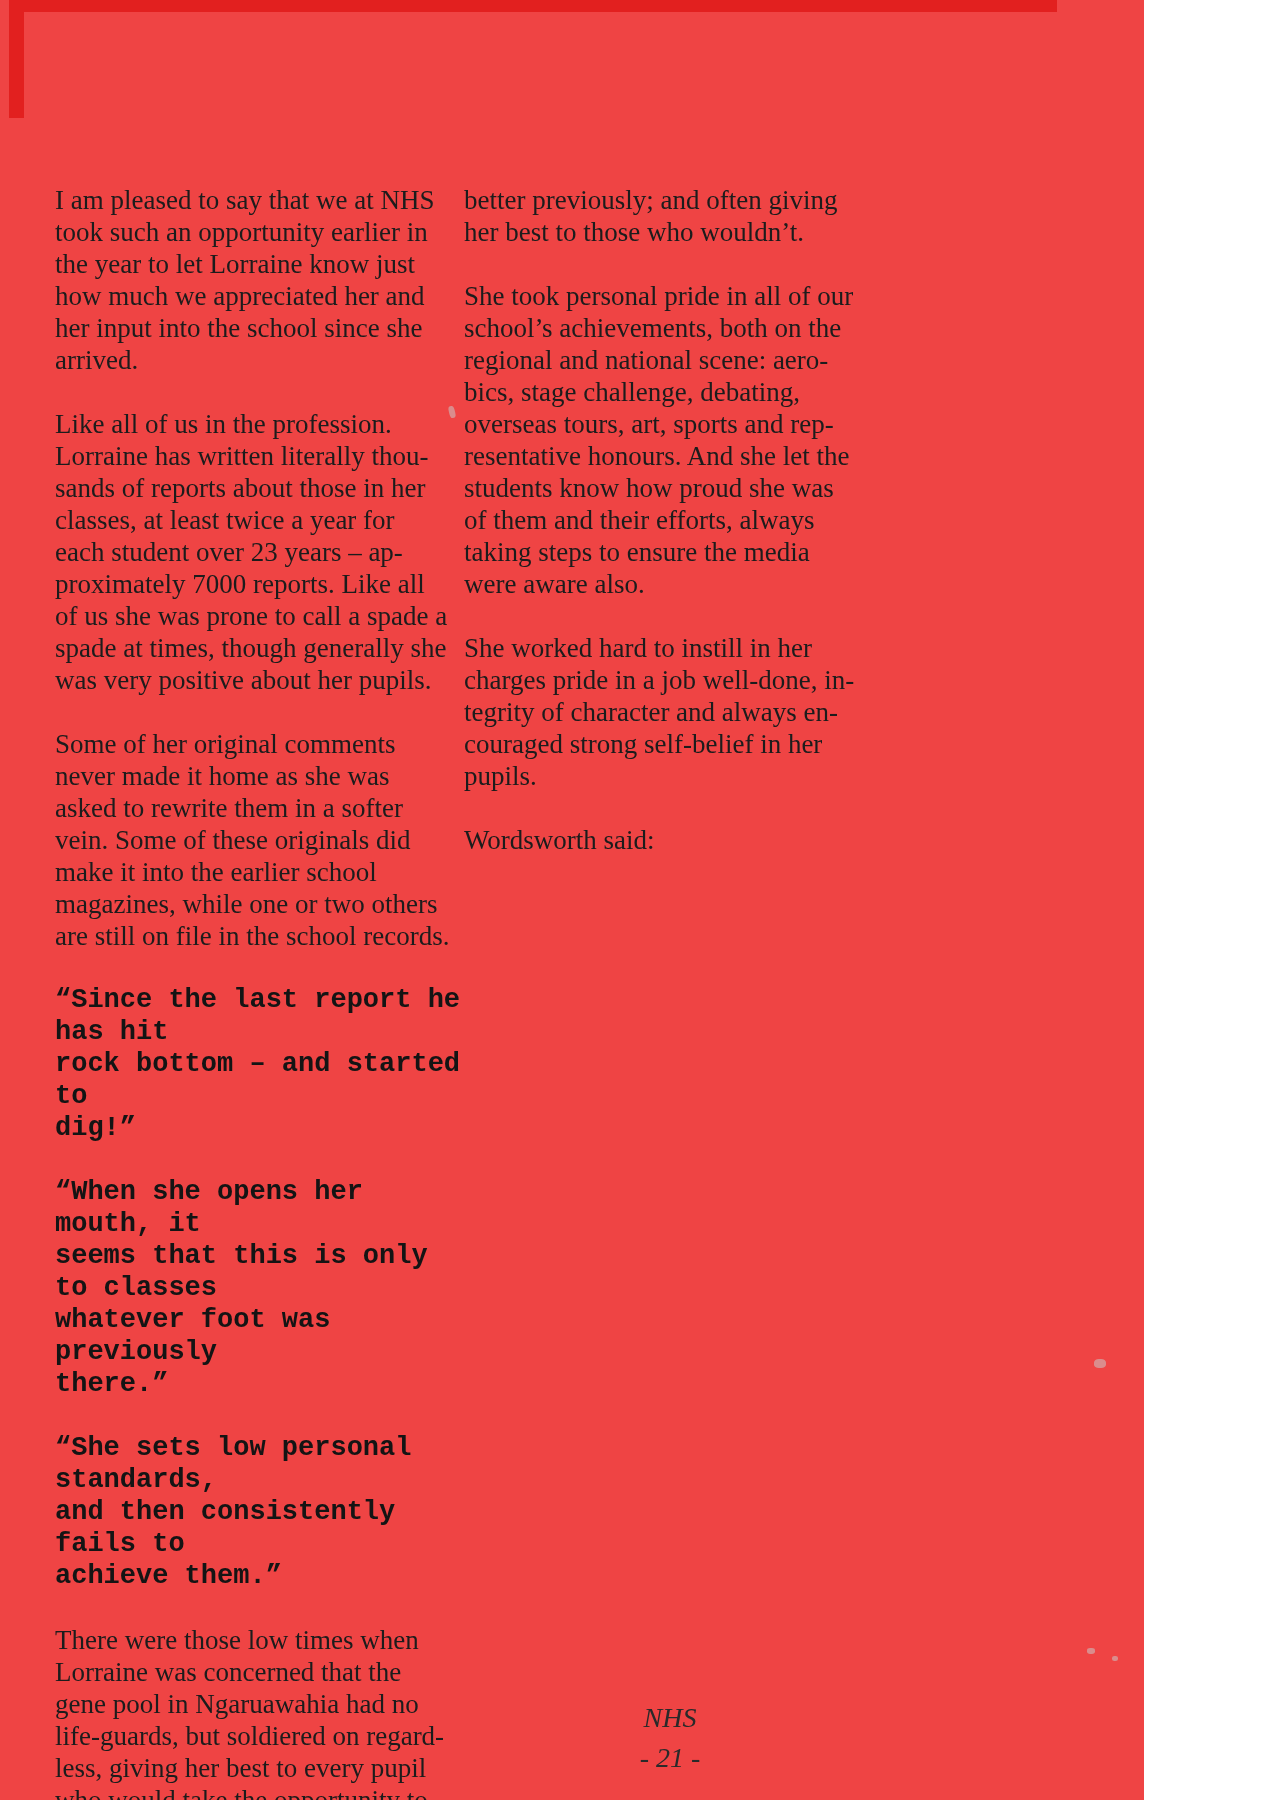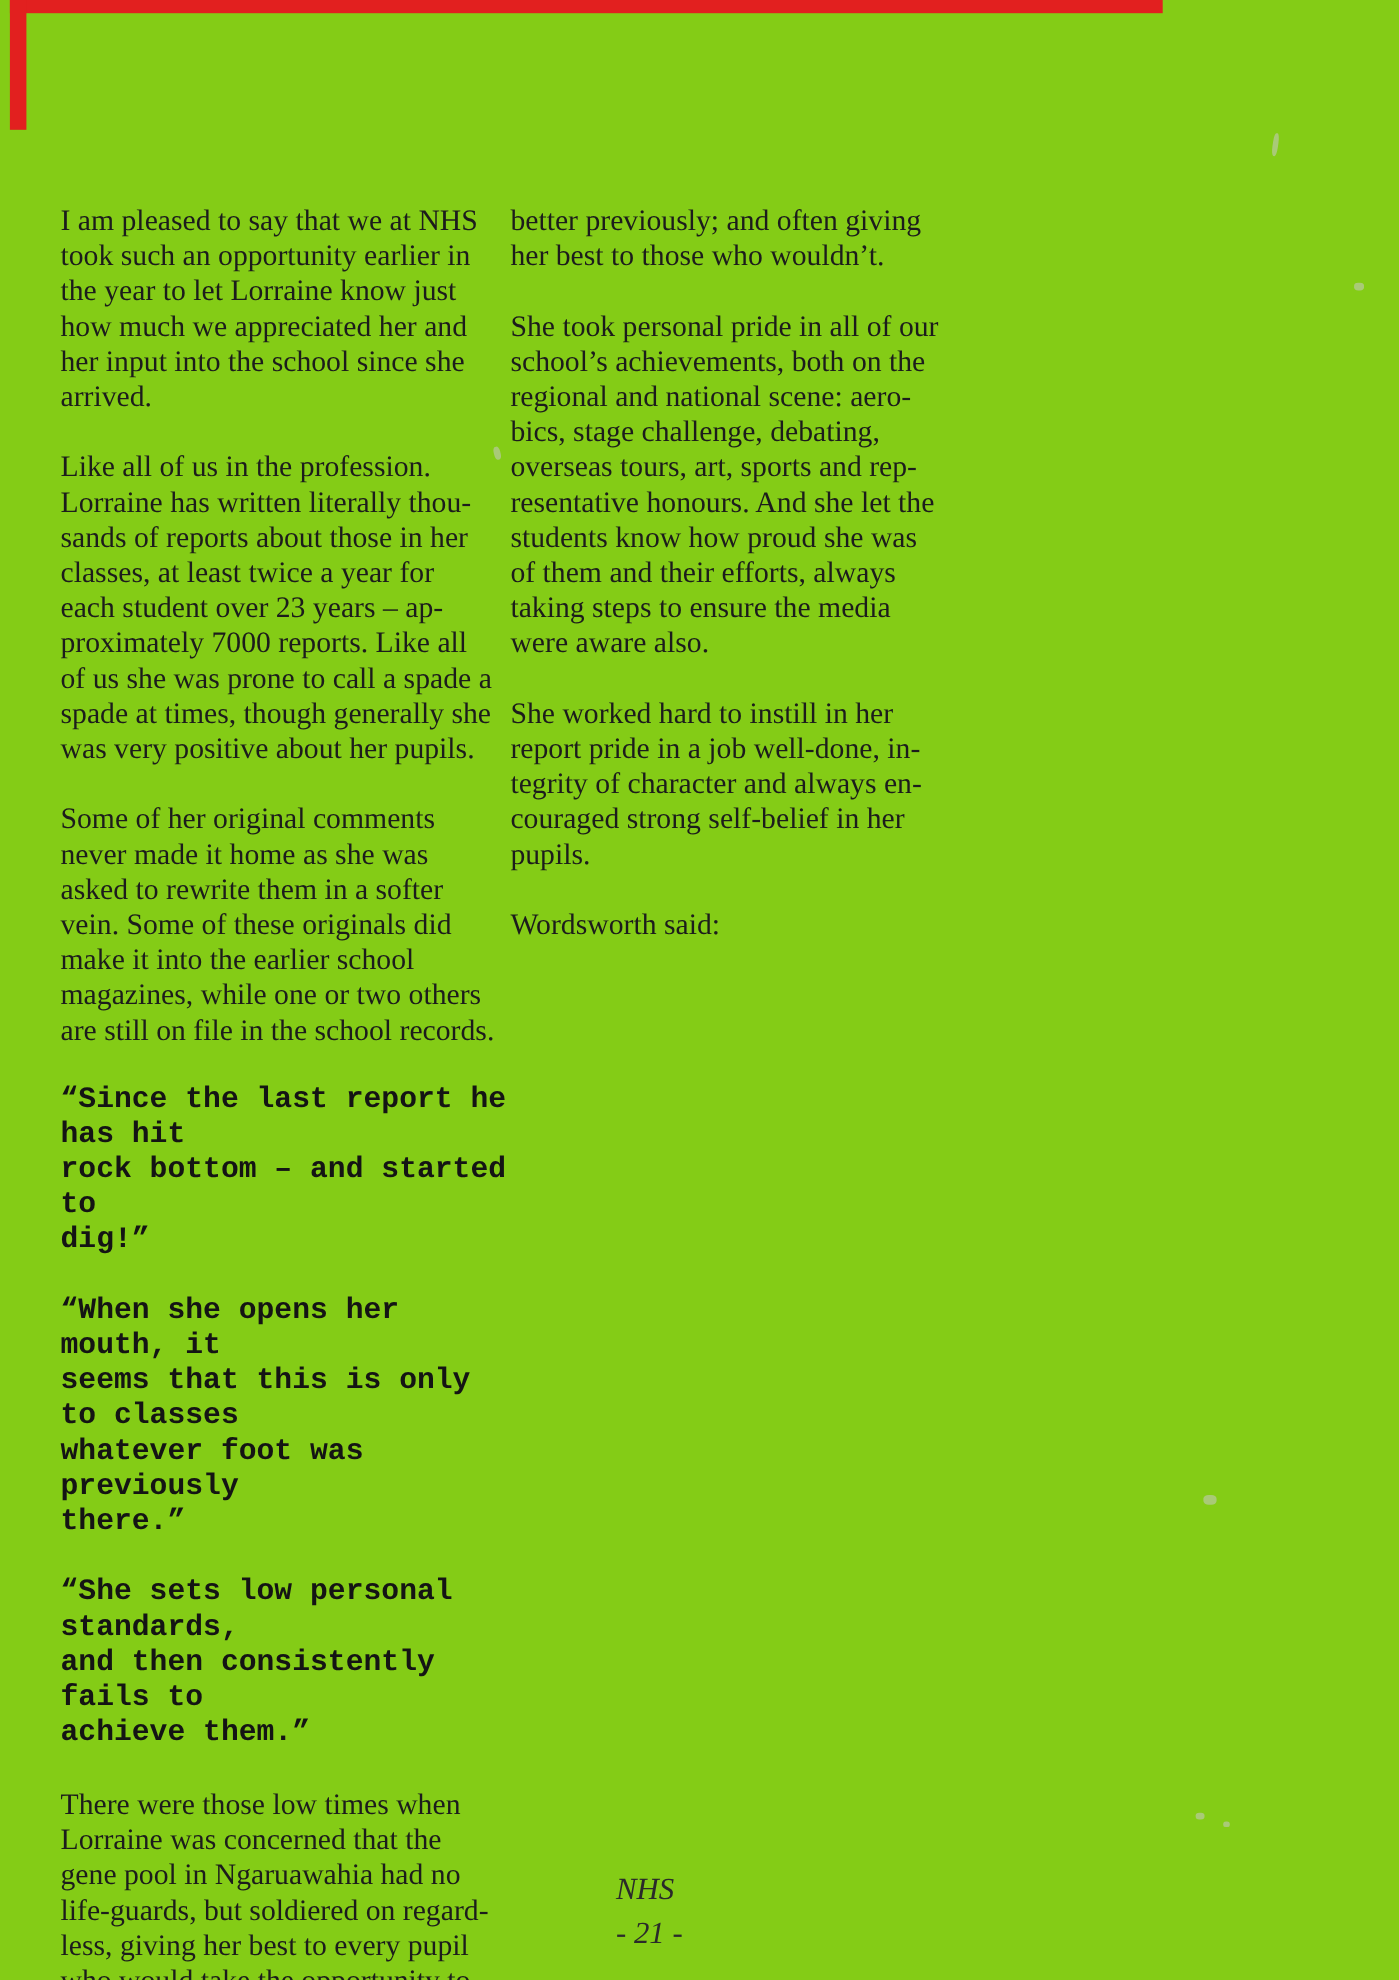--- a/index.html
+++ b/index.html
@@ -2,23 +2,23 @@
 <html><head>
 <meta charset="utf-8">
 <style>
   html, body {
     margin: 0;
     padding: 0;
     background: #ffffff;
   }
   .page {
     position: relative;
-    width: 1272px;
+    width: 1144px;
     height: 1800px;
-    background: #84cc16;
+    background: #ef4444;
     overflow: hidden;
     font-family: "Liberation Serif", serif;
     color: #1c1c1c;
   }
   
   .red-bar-h {
     position: absolute;
     left: 9px;
     top: 0;
     width: 1048px;
@@ -45,20 +45,21 @@
     white-space: pre-line;
   }
   .col-left  { left: 55px;  width: 420px; }
   .col-right { left: 464px; width: 432px; }
   .quote { font-weight: 700; color: #141414; font-family: Liberation Mono, monospace; }
   .page-footer {
     position: absolute;
     top: 1698px;
     left: 560px;
     width: 220px;
+    text-align: center;
     font-style: italic;
     font-size: 28px;
     line-height: 40px;
     color: #2a2a2a;
   }
   
   .artifact {
     position: absolute;
     background: #c9c9c9;
     opacity: 0.55;
@@ -127,21 +128,21 @@
 school’s achievements, both on the
 regional and national scene: aero-
 bics, stage challenge, debating,
 overseas tours, art, sports and rep-
 resentative honours. And she let the
 students know how proud she was
 of them and their efforts, always
 taking steps to ensure the media
 were aware also.</p>
     <p>She worked hard to instill in her
-report pride in a job well-done, in-
+charges pride in a job well-done, in-
 tegrity of character and always en-
 couraged strong self-belief in her
 pupils.</p>
     <p>Wordsworth said:</p>
   </section>
 
   <footer class="page-footer">
     <div>NHS</div>
     <div>- 21 -</div>
   </footer>

